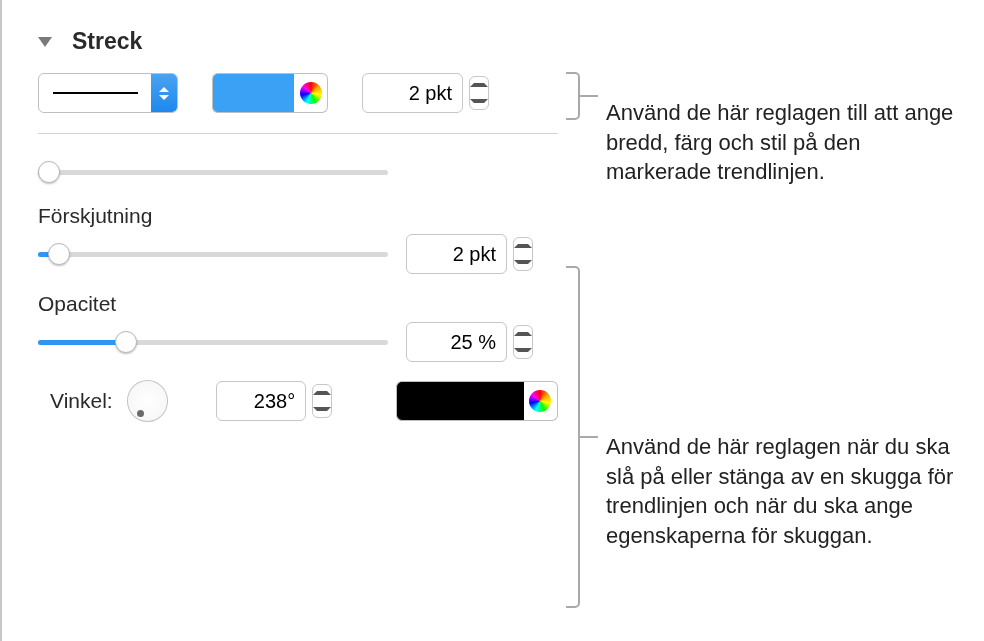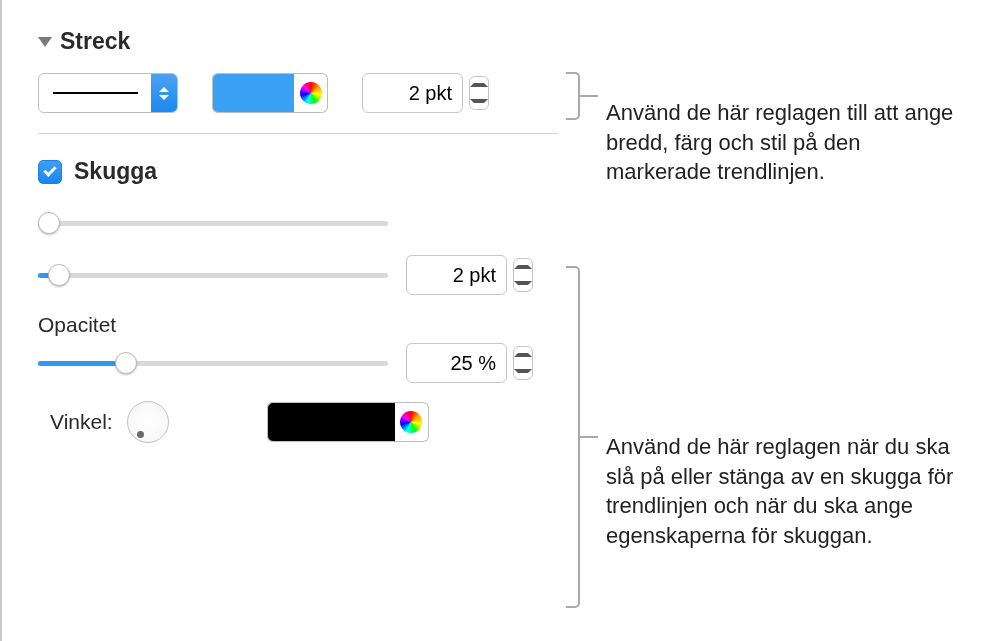--- a/index.html
+++ b/index.html
@@ -14,21 +14,21 @@
   }
   .panel-wrap {
     border-left: 2px solid #c8c8c8;
     padding: 28px 22px 20px 36px;
     width: 580px;
     height: 641px;
   }
   .section-header {
     display: flex;
     align-items: center;
-    gap: 8px;
+    gap: 20px;
     margin-bottom: 18px;
   }
   .disclosure {
     width: 0; height: 0;
     border-left: 7px solid transparent;
     border-right: 7px solid transparent;
     border-top: 10px solid #7a7a7a;
   }
   .section-title { font-weight: 700; font-size: 23px; }
   .row {
@@ -246,38 +246,33 @@
           </div>
         <div>
             <div class="arrow-down"></div>
           </div>
       </div>
     </div>
   </div>
 
   <hr class="divider">
 
-  <div class="checkbox-row">
-    <div class="checkbox">
-      <div class="checkmark"></div>
-    </div>
-    <div class="section-title">Skugga</div>
-  </div>
 
   <div class="slider-group">
     <div class="slider-row">
       <div class="slider">
         <div class="track"></div>
         <div class="track-fill" style="width:3%"></div>
         <div class="thumb" style="left:3%"></div>
       </div>
     </div>
   </div>
 
   <div class="slider-group">
+    <span class="slider-label">Förskjutning</span>
     <div class="slider-row">
       <div class="slider">
         <div class="track"></div>
         <div class="track-fill" style="width:6%"></div>
         <div class="thumb" style="left:6%"></div>
       </div>
       <div class="num-field">
         <input class="num-input" value="2 pkt" style="">
         <div class="stepper">
           <div>
@@ -312,20 +307,31 @@
       </div>
     </div>
   </div>
 
   <div class="angle-row">
     <span class="angle-label">Vinkel:</span>
     <div class="angle-dial">
       <div class="angle-dot" style="left:9px; bottom:4px;"></div>
     </div>
     <div style="width:20px"></div>
+    <div class="num-field">
+      <input class="num-input" style="width: 90px;" value="238°">
+      <div class="stepper">
+        <div>
+            <div class="arrow-up"></div>
+          </div>
+          <div>
+            <div class="arrow-down"></div>
+          </div>
+      </div>
+    </div>
     <div style="width:36px"></div>
     <div class="shadow-color-row">
       <div class="shadow-swatch"></div>
       <div class="color-picker-btn">
         <div class="color-wheel"></div>
       </div>
     </div>
   </div>
 
 </div>

